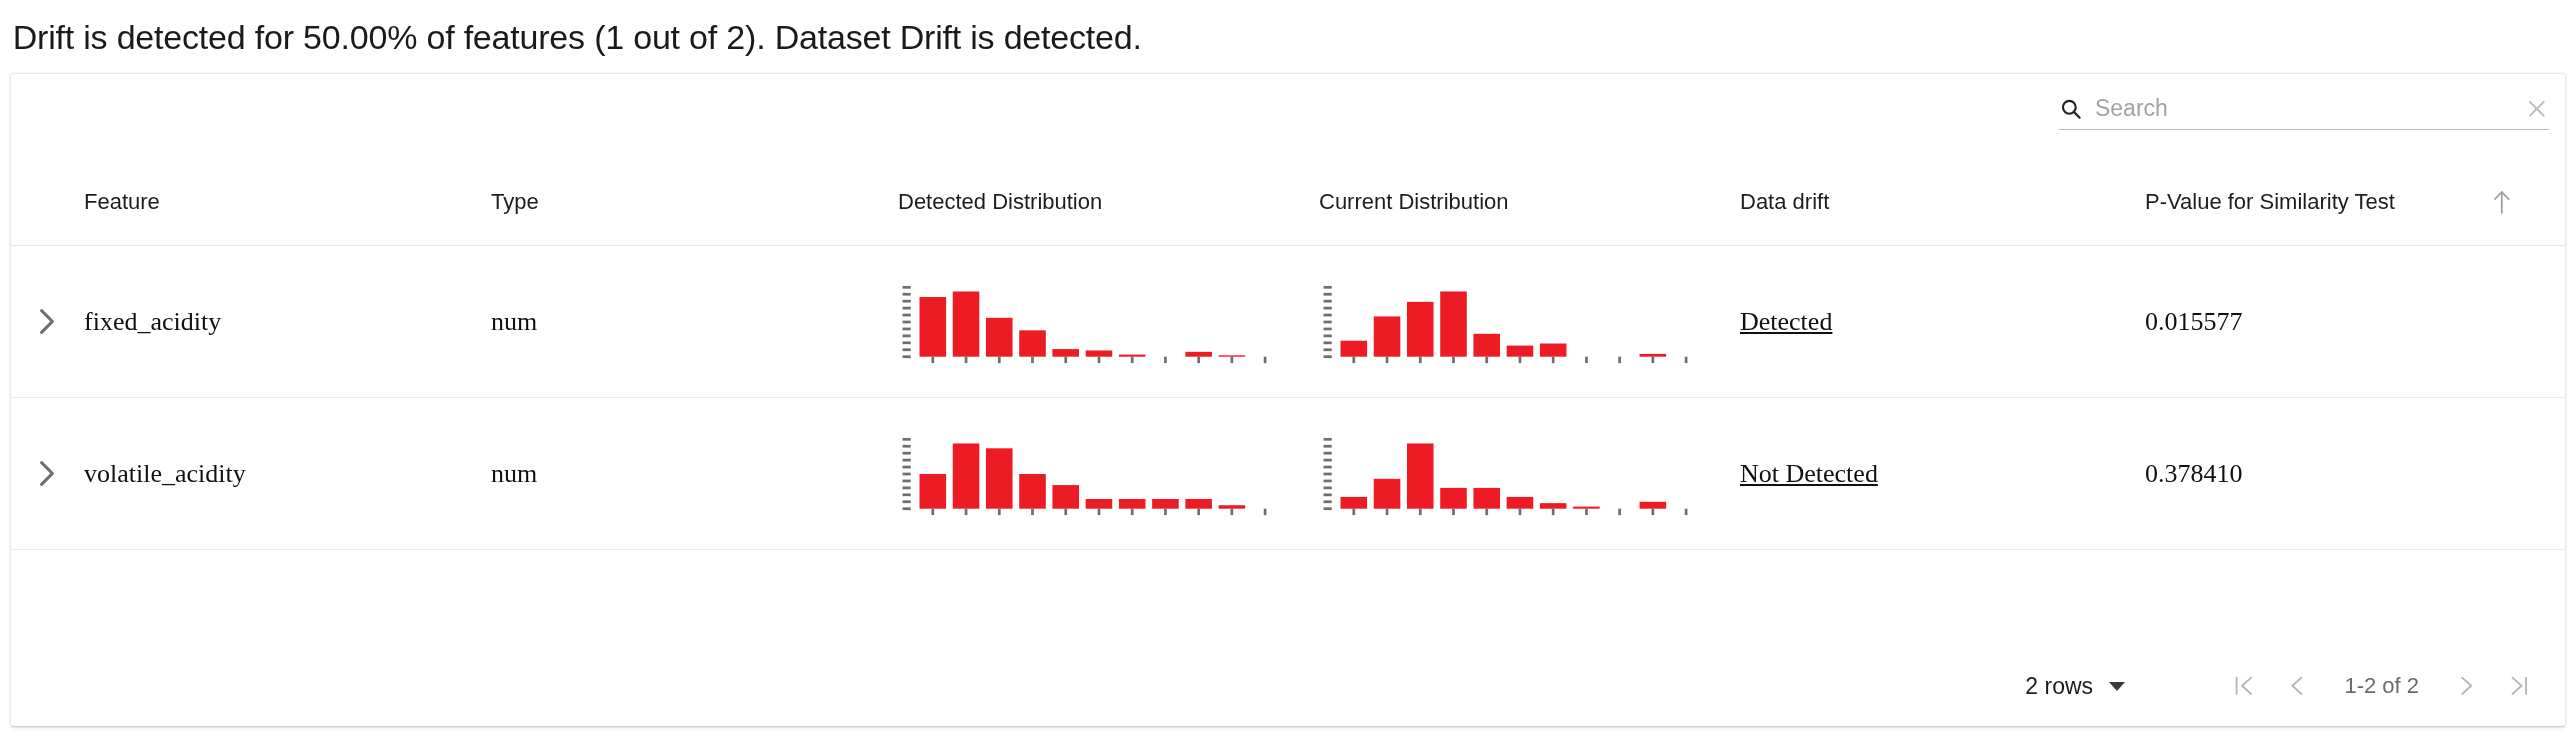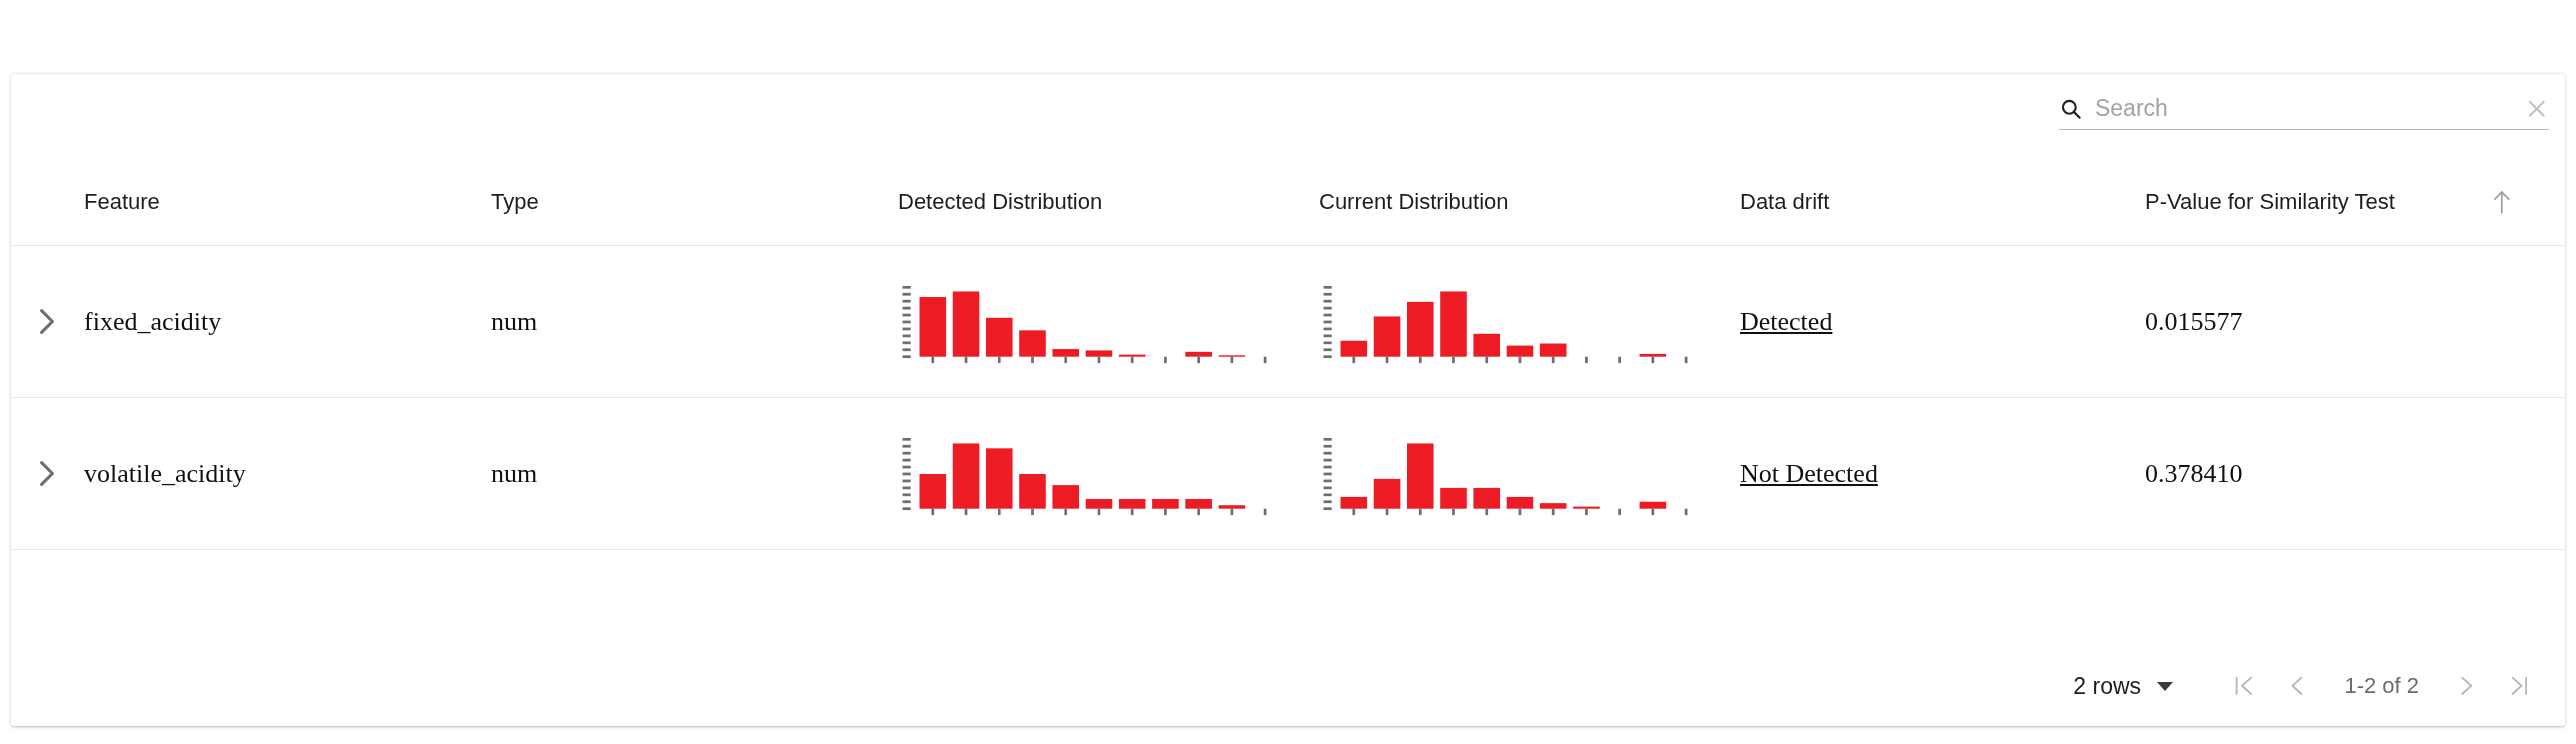--- a/index.html
+++ b/index.html
@@ -186,20 +186,21 @@
     position: absolute;
     left: 0;
     right: 0;
     bottom: 0;
     height: 80px;
     display: flex;
     align-items: center;
     justify-content: flex-end;
     padding-right: 20px;
     box-sizing: border-box;
+    gap: 48px;
   }
   .rows-select {
     display: flex;
     align-items: center;
     cursor: pointer;
     margin-right: 45px;
   }
   .rows-label {
     font-family: "Liberation Sans", sans-serif;
     font-size: 23px;
@@ -235,20 +236,21 @@
     color: #6b6b6b;
     margin: 16px 20px;
     white-space: nowrap;
   }
 </style>
 </head>
 <body>
 
 <div class="page">
 
+  <div class="headline">Drift is detected for 50.00% of features (1 out of 2). Dataset Drift is detected.</div>
 
   <div class="card">
 
     <div class="toolbar">
       <div class="search-wrap">
         <svg class="search-icon" viewBox="0 0 24 24" fill="none" stroke="currentColor" stroke-width="2.2" stroke-linecap="round">
           <circle cx="10.5" cy="10.5" r="6.5"></circle>
           <line x1="15.4" y1="15.4" x2="21" y2="21"></line>
         </svg>
         <input class="search-input" type="text" value="" placeholder="Search" style="">

